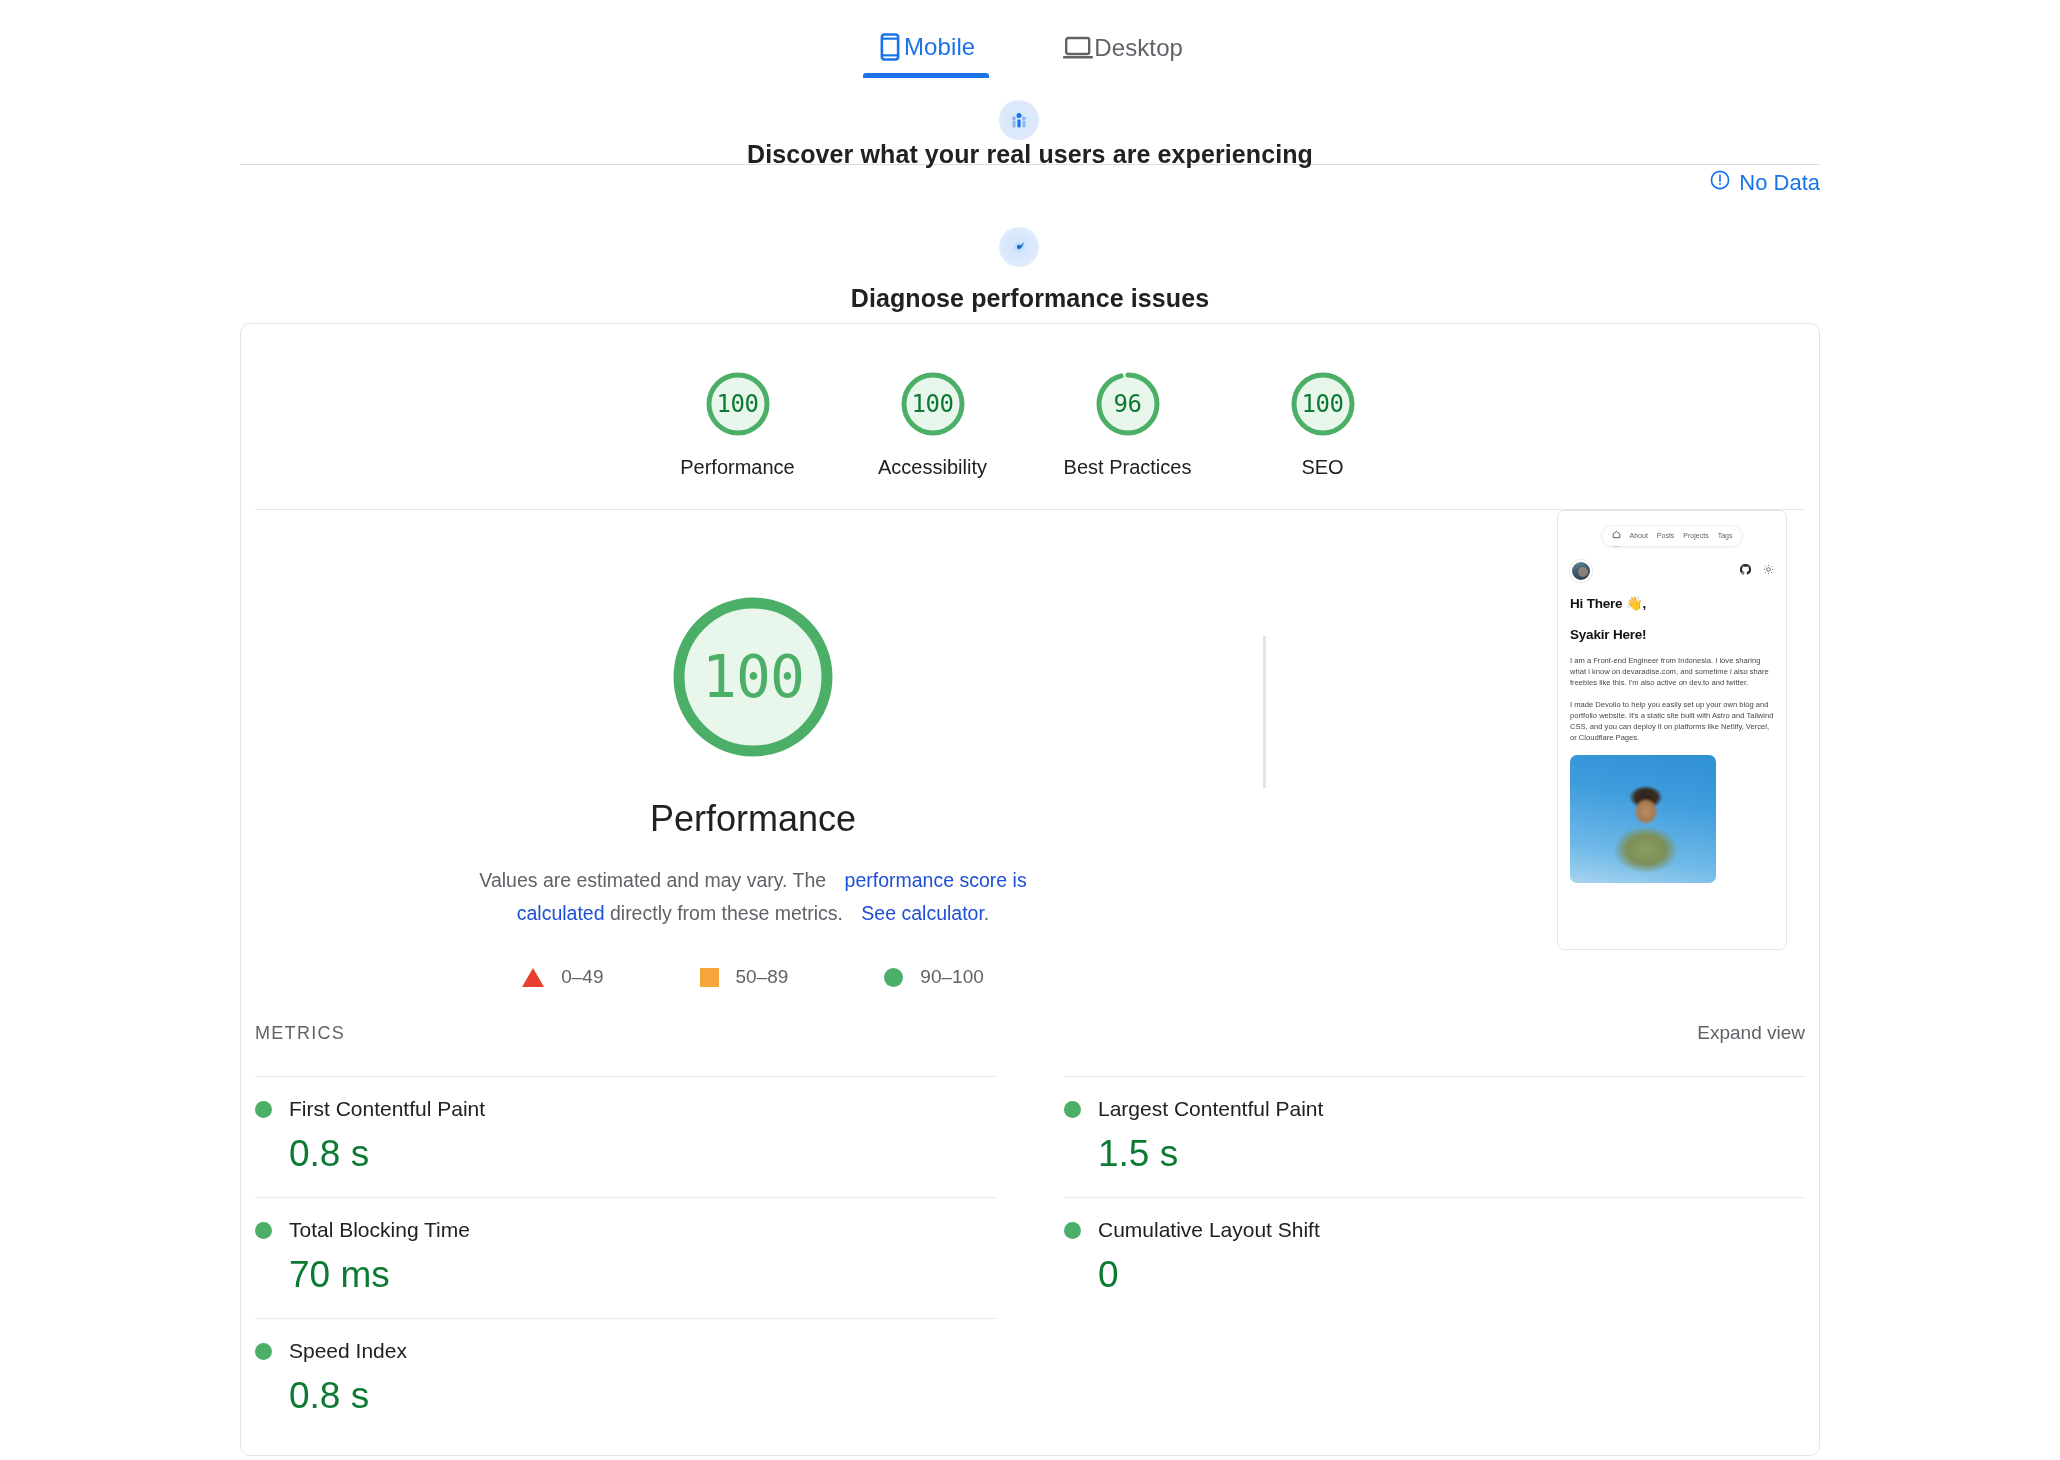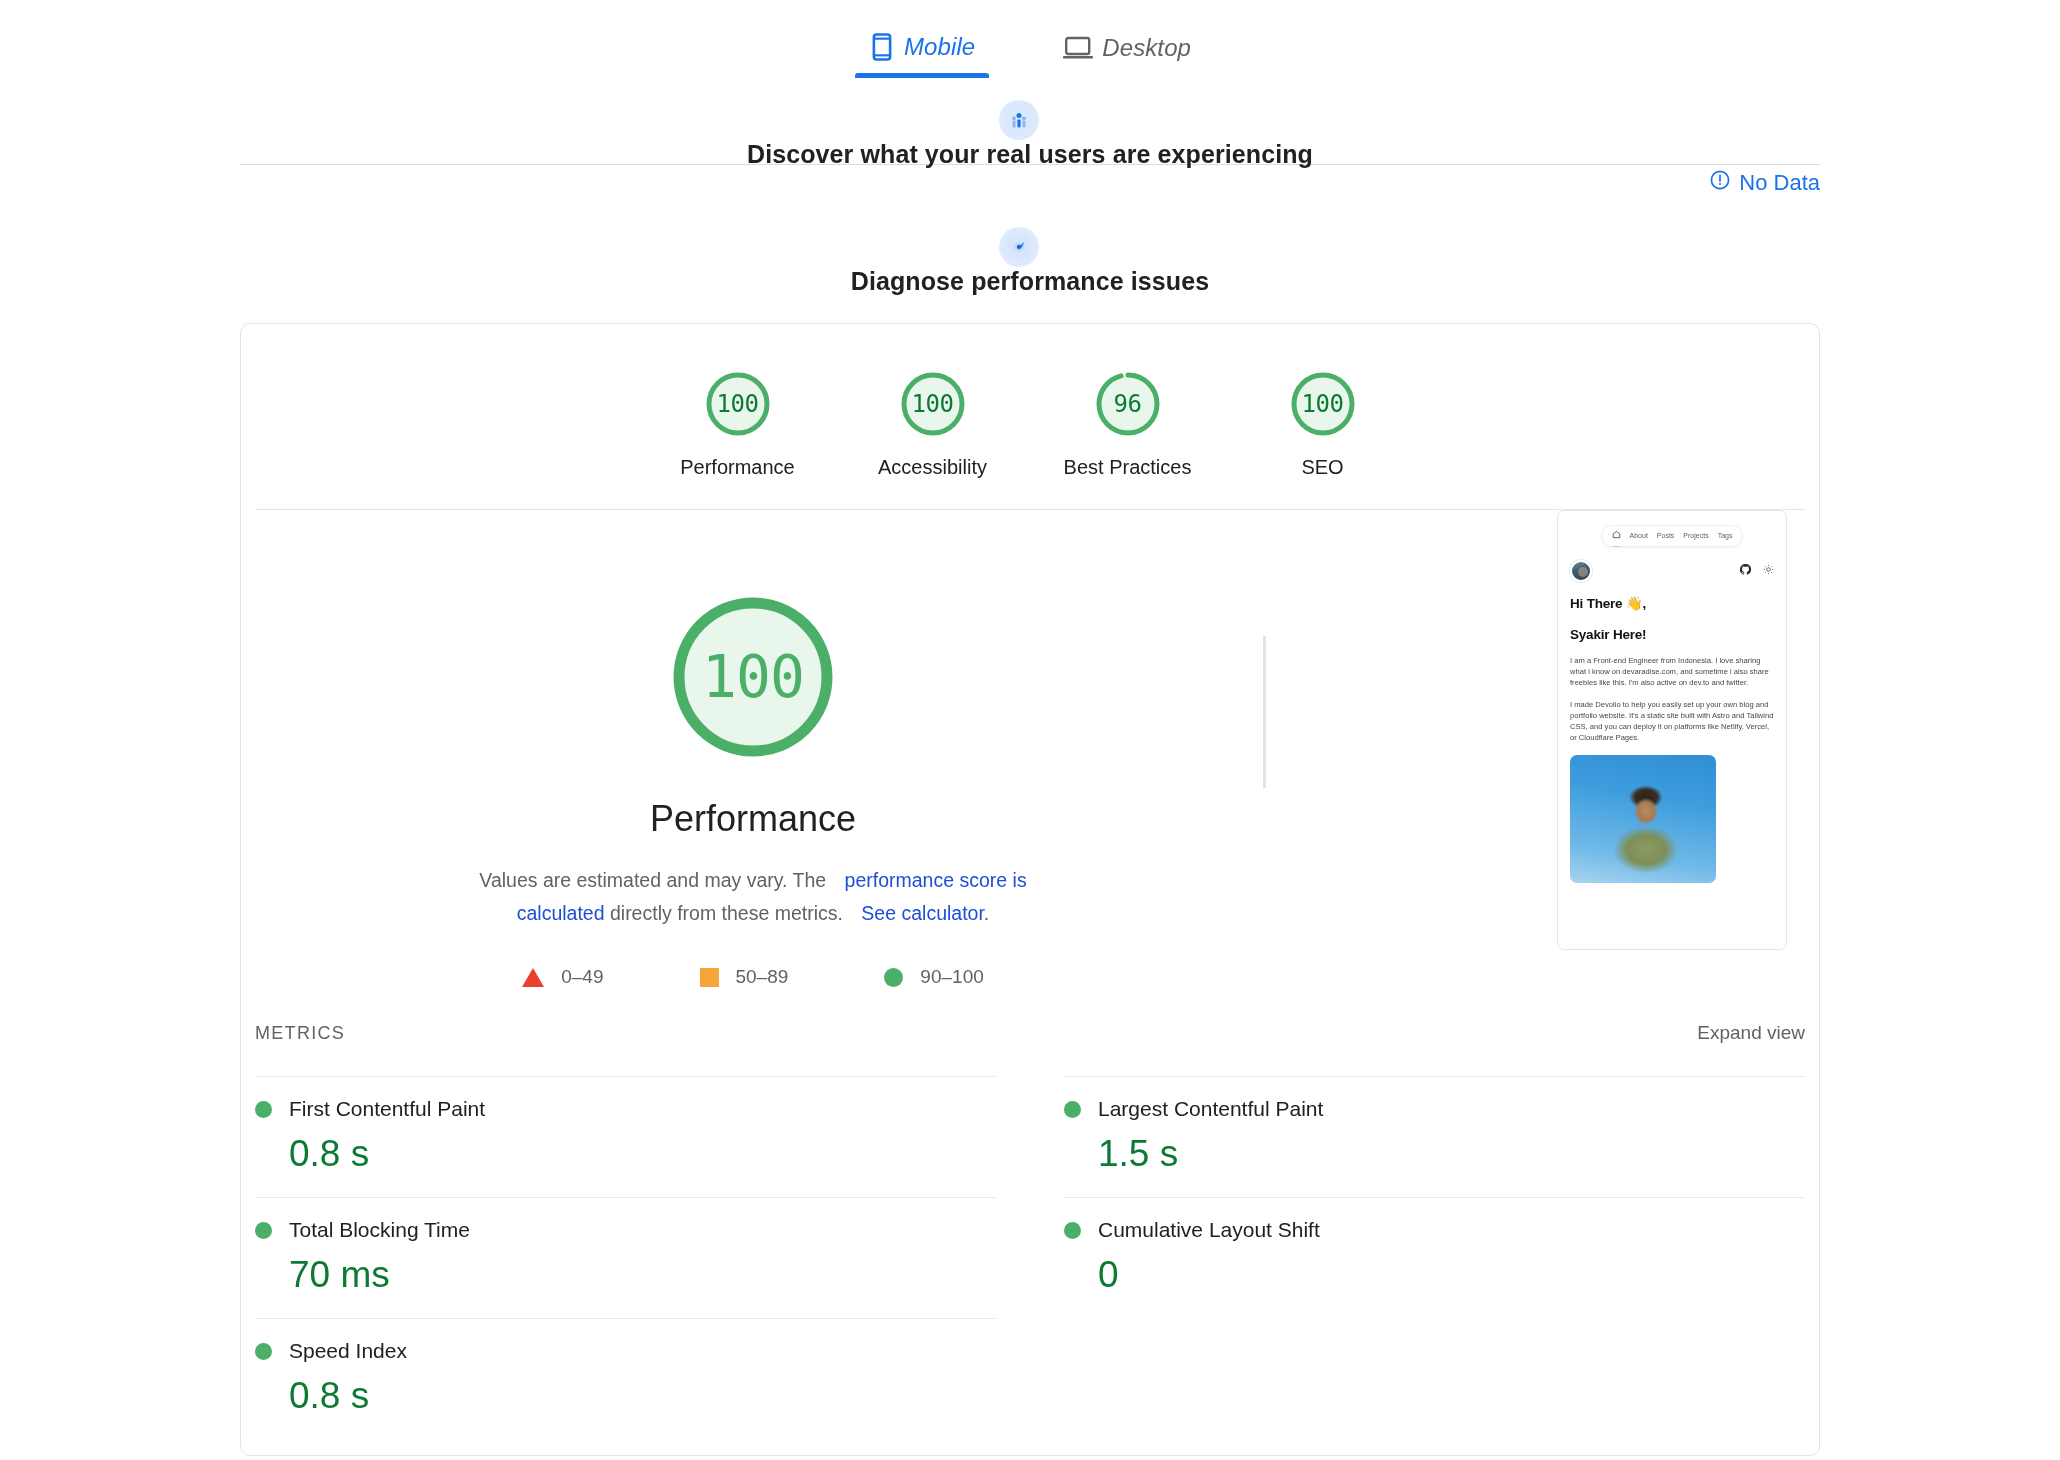--- a/index.html
+++ b/index.html
@@ -12,25 +12,24 @@
     overflow: hidden;
   }
   .page { position: relative; width: 2060px; height: 1460px; background: #fff; }
 
   
   .tabs {
     display: flex; justify-content: center; align-items: flex-end;
     gap: 60px; height: 78px; padding-top: 6px;
   }
   .tab {
-    display: flex; align-items: center; gap: 9px;
+    display: flex; align-items: center; gap: 1px;
     padding: 0 14px 16px 14px;
     font-size: 24px; cursor: pointer; position: relative;
     color: #5f6368;
-    font-style: italic;
   }
   .tab .tab-label { letter-spacing: .1px; }
   .tab.active { color: #1a73e8; }
   .tab.active::after {
     content: ""; position: absolute; left: 0; right: 0; bottom: 0;
     height: 5px; background: #1a73e8; border-radius: 3px 3px 0 0;
   }
   .tab svg { display: block; }
 
   
@@ -213,21 +212,21 @@
             <circle cx="11" cy="11" r="8.6" stroke="#1a73e8" stroke-width="1.7"></circle>
             <line x1="11" y1="6.4" x2="11" y2="12.1" stroke="#1a73e8" stroke-width="1.7" stroke-linecap="round"></line>
             <circle cx="11" cy="15" r="1.05" fill="#1a73e8"></circle>
           </svg>
         </span>
         <span>No Data</span>
       </div>
     </div>
     <div class="divider-h"></div>
 
-    <div class="section-row" style="margin-top:62px;">
+    <div class="section-row" style="margin-top:62px;gap:17px;">
       <div class="section-icon icon-gauge">
         <svg width="22" height="22" viewBox="0 0 22 22" fill="none">
           <circle cx="11" cy="11" r="8.2" fill="#d6e6fd"></circle>
           <circle cx="11" cy="11" r="5" fill="#c2dcfc"></circle>
           <path d="M11 11 L16.6 5.6 L13.2 12.2 Z" fill="#1a73e8"></path>
           <circle cx="11" cy="11" r="2.15" fill="#1967d2"></circle>
         </svg>
       </div>
       <div class="section-title">Diagnose performance issues</div>
     </div>

